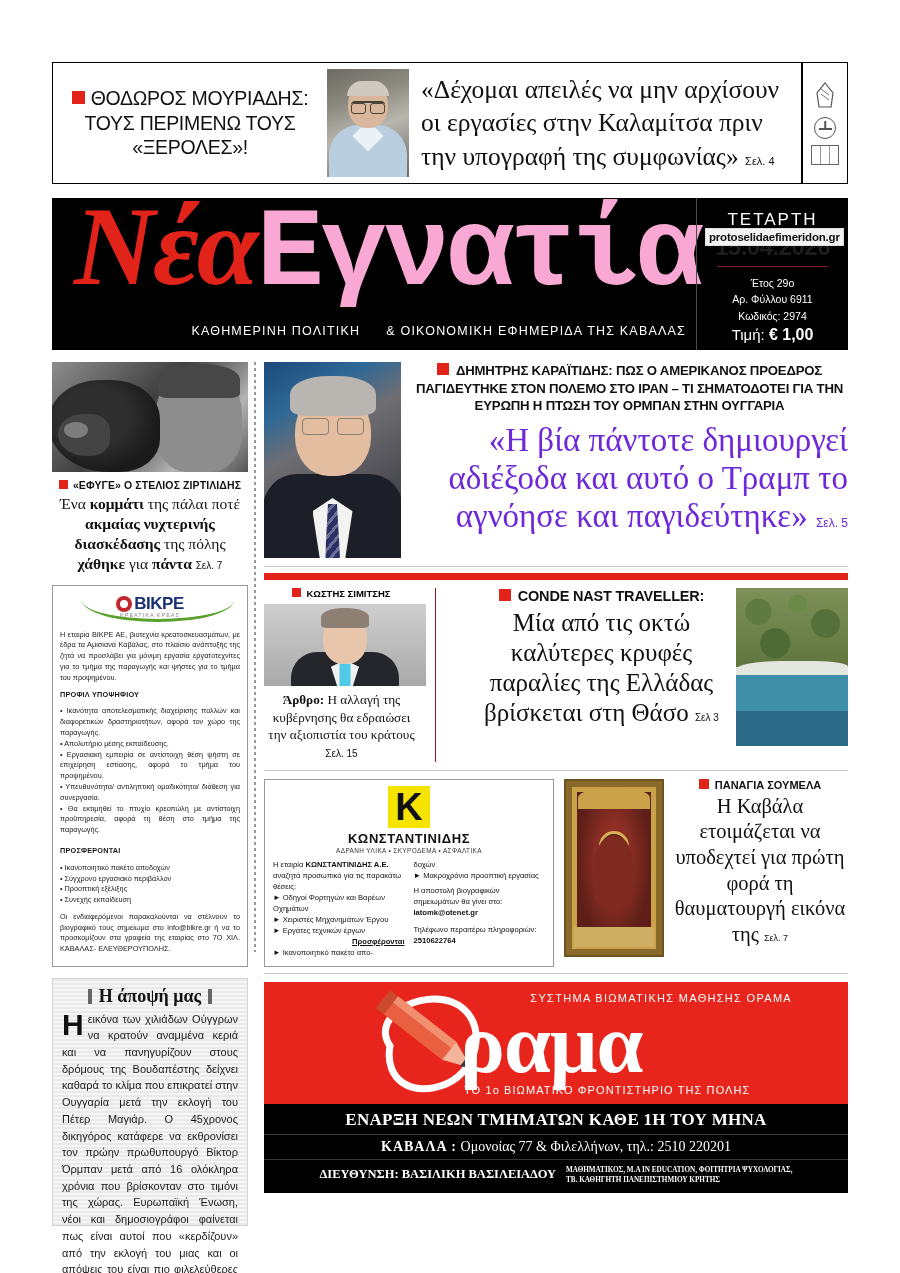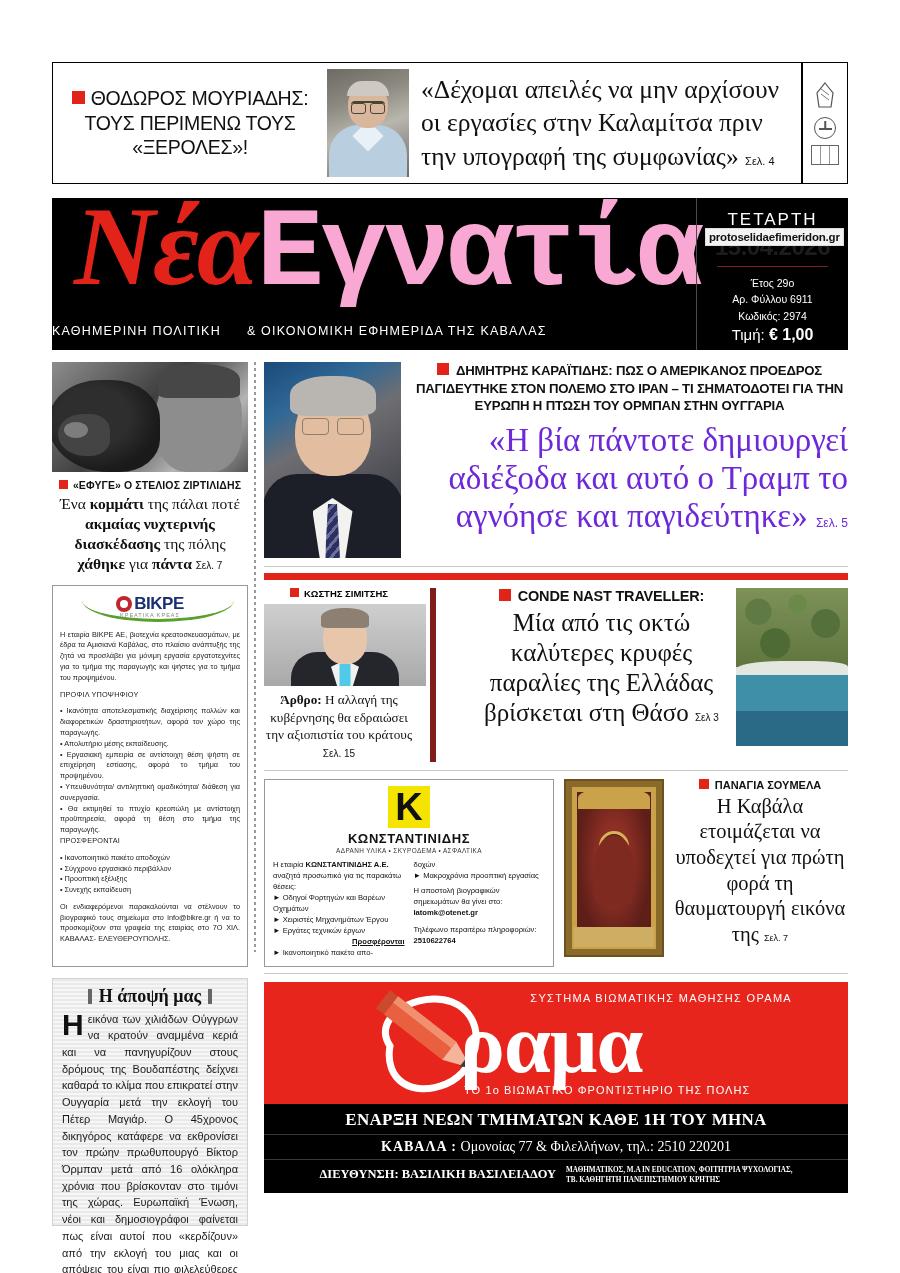--- a/index.html
+++ b/index.html
@@ -118,21 +118,21 @@
     position: absolute; left: 22px; top: -8px;
     font-family: "Liberation Sans", sans-serif;
     font-weight: bold; font-size: 112px; letter-spacing: -4px;
     line-height: 1;
     white-space: nowrap;
   }
   .mh-title .nea { color: #e2231a; font-family: "Liberation Serif", serif; font-style: italic; font-weight: bold; letter-spacing: -2px;}
   .mh-title .egn { color: #f9a8d4; font-family: Liberation Mono, monospace; }
   .mh-sub {
     position: absolute; left: 0; right: 10px; bottom: 12px;
-    text-align: left; color: #fff;
+    text-align: right; color: #fff;
     font-size: 12.5px; letter-spacing: 1.2px; font-weight: 500;
   }
   .mh-sub .gapbox { display:inline-block; width: 26px; }
   .mh-side {
     width: 152px; border-left: 1px solid #4a4a4a;
     color: #fff; text-align: center; padding: 12px 6px 8px;
     position: relative;
   }
   .mh-day { font-size: 17px; letter-spacing: 2px; font-weight: 500; margin-bottom: 3px; }
   .mh-date {
@@ -225,21 +225,21 @@
     background:#fff; border-radius: 50%;
   }
   .vikre-logo .vname {
     font-size: 17px; font-weight: bold; color: #1b2f74; letter-spacing: -0.5px;
   }
   .vikre-logo .vtag {
     display:block; font-size: 5.5px; color:#888; letter-spacing: 1px; margin-top:-2px;
   }
   .vikre-body { font-size: 7.3px; line-height: 1.48; text-align: justify; color: #1a1a1a; }
   .vikre-body p { margin-bottom: 6px; }
-  .vikre-body .h { font-weight: normal; letter-spacing: 0.2px; }
+  .vikre-body .h { font-weight: bold; letter-spacing: 0.2px; }
 
   
   .editorial {
     margin-top: 11px; width: 196px; height: 248px;
     background: repeating-linear-gradient(to bottom, #e9e9e9 0 2px, #f6f6f6 2px 4px);
     border: 1px solid #d2d2d2; padding: 7px 9px;
   }
   .ed-title {
     text-align: center; font-family: "Liberation Serif", serif;
     font-size: 18px; font-weight: bold; margin-bottom: 4px; color:#111;
@@ -311,21 +311,21 @@
     font-family: "Liberation Serif", serif;
     font-size: 33px; line-height: 1.16; text-align: right;
     margin-top: 6px; color: #6d28d9; font-weight: 400;
   }
   .lead-head .sel { font-size: 12px; font-family: "Liberation Sans", sans-serif; }
 
   .red-rule { height: 7px; background: #e2231a; margin: 6px 0 0; }
 
   
   .row2 { display: flex; padding: 8px 0 8px; border-bottom: 1px solid #c9c9c9; }
-  .simitis { width: 172px; padding-right: 16px; border-right: 6px solid #7f1d1d; }
+  .simitis { width: 172px; padding-right: 16px; border-right: 1px solid #7f1d1d; }
   .kicker-l { font-size: 9.5px; font-weight:bold; text-align:center; margin-bottom: 5px; }
   .sim-photo {
     width: 162px; height: 82px;
     background: linear-gradient(to bottom,#cfcfcf,#a9a9a9);
     position: relative; overflow: hidden;
   }
   .sim-photo .f {
     position:absolute; left:50%; top: 8px; transform:translateX(-50%);
     width: 44px; height: 52px; border-radius: 48% 48% 44% 44%; background:#e7c6ab;
   }
@@ -575,21 +575,21 @@
         <div class="vikre-body">
           <p>Η εταιρία ΒΙΚΡΕ ΑΕ, βιοτεχνία κρεατοσκευασμάτων, με έδρα τα Αμισιανά Καβάλας, στο πλαίσιο ανάπτυξής της ζητά να προσλάβει για μόνιμη εργασία εργατοτεχνίτες για το τμήμα της παραγωγής και ψήστες για το τμήμα του προψημένου.</p>
           <p class="h">ΠΡΟΦΙΛ ΥΠΟΨΗΦΙΟΥ</p>
           <div id="vikre-profile">
               <div>• Ικανότητα αποτελεσματικής διαχείρισης πολλών και διαφορετικών δραστηριοτήτων, αφορά τον χώρο της παραγωγής.</div>
               <div>• Απολυτήριο μέσης εκπαίδευσης.</div>
               <div>• Εργασιακή εμπειρία σε αντίστοιχη θέση ψήστη σε επιχείρηση εστίασης, αφορά το τμήμα του προψημένου.</div>
               <div>• Υπευθυνότητα/ αντιληπτική ομαδικότητα/ διάθεση για συνεργασία.</div>
               <div>• Θα εκτιμηθεί το πτυχίο κρεοπώλη με αντίστοιχη προϋπηρεσία, αφορά τη θέση στο τμήμα της παραγωγής.</div>
             </div>
-          <p class="h" style="margin-top:0">ΠΡΟΣΦΕΡΟΝΤΑΙ</p>
+          <p class="h" style="margin-top:10px">ΠΡΟΣΦΕΡΟΝΤΑΙ</p>
           <div id="vikre-offers">
               <div>• Ικανοποιητικό πακέτο αποδοχών</div>
               <div>• Σύγχρονο εργασιακό περιβάλλον</div>
               <div>• Προοπτική εξέλιξης</div>
               <div>• Συνεχής εκπαίδευση</div>
             </div>
           <p style="margin-top:6px">Οι ενδιαφερόμενοι παρακαλούνται να στέλνουν το βιογραφικό τους σημείωμα στο info@bikre.gr ή να το προσκομίζουν στα γραφεία της εταιρίας στο 7Ο ΧΙΛ. ΚΑΒΑΛΑΣ- ΕΛΕΥΘΕΡΟΥΠΟΛΗΣ.</p>
         </div>
       </div>
 

